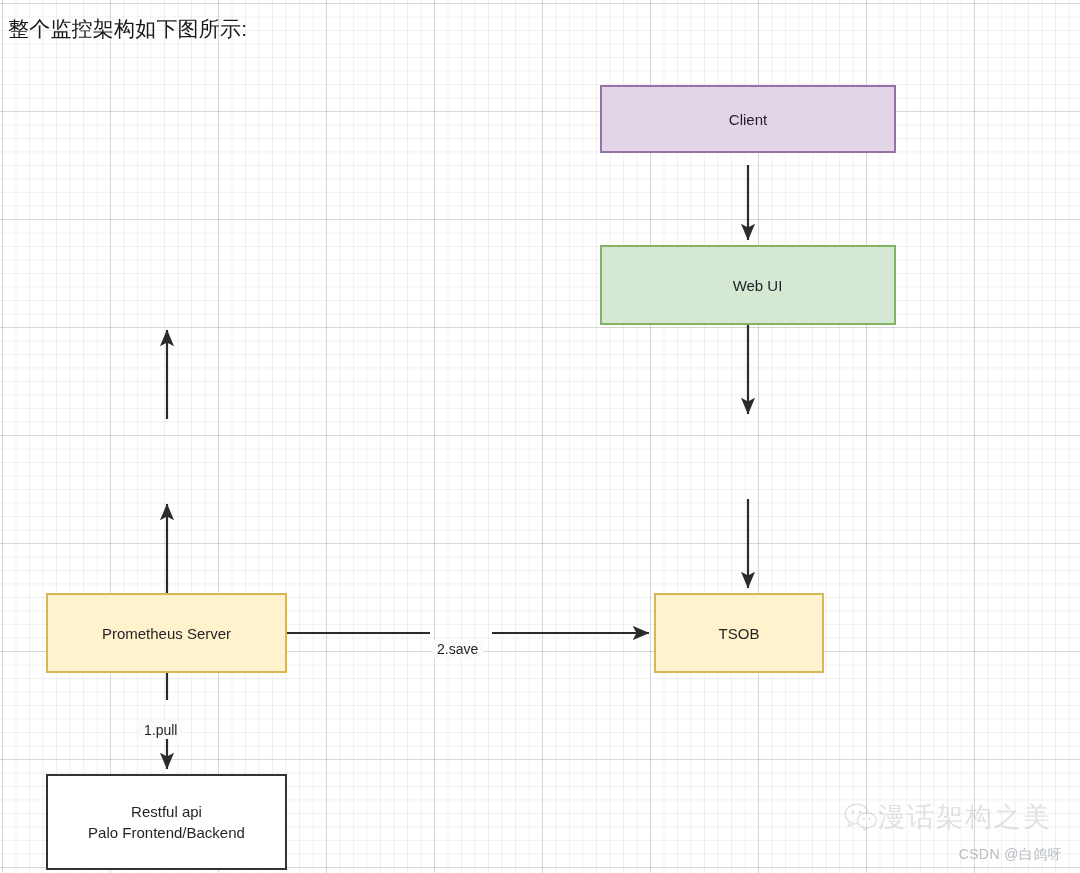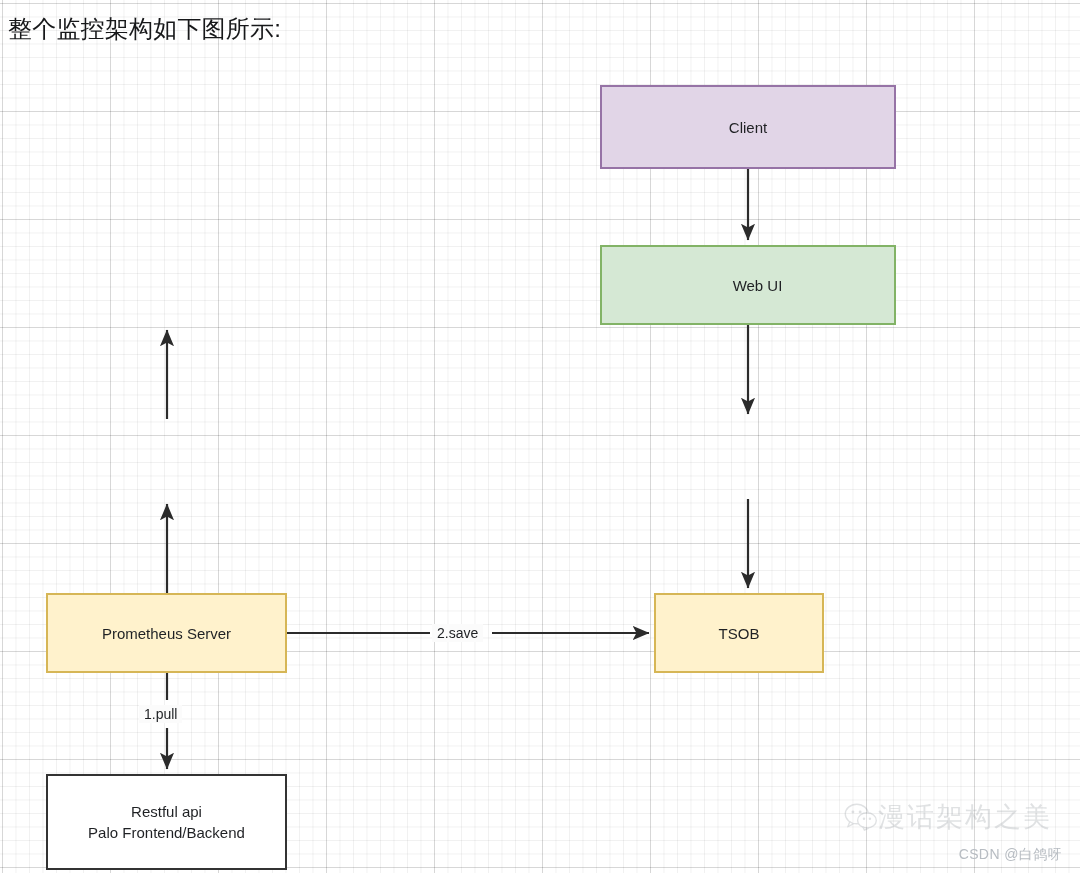--- a/index.html
+++ b/index.html
@@ -29,21 +29,21 @@
       13.5px 13.5px,
       108px 108px,
       108px 108px;
     background-position: 2px 3px, 2px 3px, 2px 3px, 2px 3px;
   }
 
   #title {
     position: absolute;
     left: 8px;
     top: 15px;
-    font-size: 24px;
+    font-size: 21px;
     line-height: 28px;
     color: #17181a;
     letter-spacing: 0.2px;
     white-space: nowrap;
     text-align: center;
   }
 
   .node {
     position: absolute;
     box-sizing: border-box;
@@ -79,20 +79,21 @@
     fill: none;
   }
 
   .edge-label {
     position: absolute;
     font-size: 14px;
     color: #1f2124;
     background: #fbfbfb;
     padding: 1px 5px;
     white-space: nowrap;
+    margin-top: 16px;
   }
 
   #watermark {
     position: absolute;
     right: 28px;
     bottom: 38px;
     display: flex;
     align-items: center;
     opacity: 0.30;
     pointer-events: none;
@@ -141,21 +142,21 @@
     <line class="edge-line" x1="492" y1="633" x2="649" y2="633" marker-end="url(#arrowhead)"></line>
 
     <line class="edge-line" x1="167" y1="673" x2="167" y2="700"></line>
     <line class="edge-line" x1="167" y1="728" x2="167" y2="769" marker-end="url(#arrowhead)"></line>
 
     <line class="edge-line" x1="167" y1="593" x2="167" y2="504" marker-end="url(#arrowhead)"></line>
 
     <line class="edge-line" x1="167" y1="419" x2="167" y2="330" marker-end="url(#arrowhead)"></line>
   </svg>
 
-  <div class="node" style="left:600px; top:85px; width:296px; height:84px; background:#e1d5e7; border-color:#9673a6;">
+  <div class="node" style="left:600px; top:85px; width:296px; height:68px; background:#e1d5e7; border-color:#9673a6;">
     <span class="node-label">Client</span>
   </div>
 
   <div class="node" style="left:600px; top:245px; width:296px; height:80px; background:#d5e8d4; border-color:#82b366;padding-left:19px;">
     <span class="node-label">Web UI</span>
   </div>
 
 
   <div class="node" style="left:654px; top:593px; width:170px; height:80px; background:#fff2cc; border-color:#d6b656;">
     <span class="node-label">TSOB</span>

